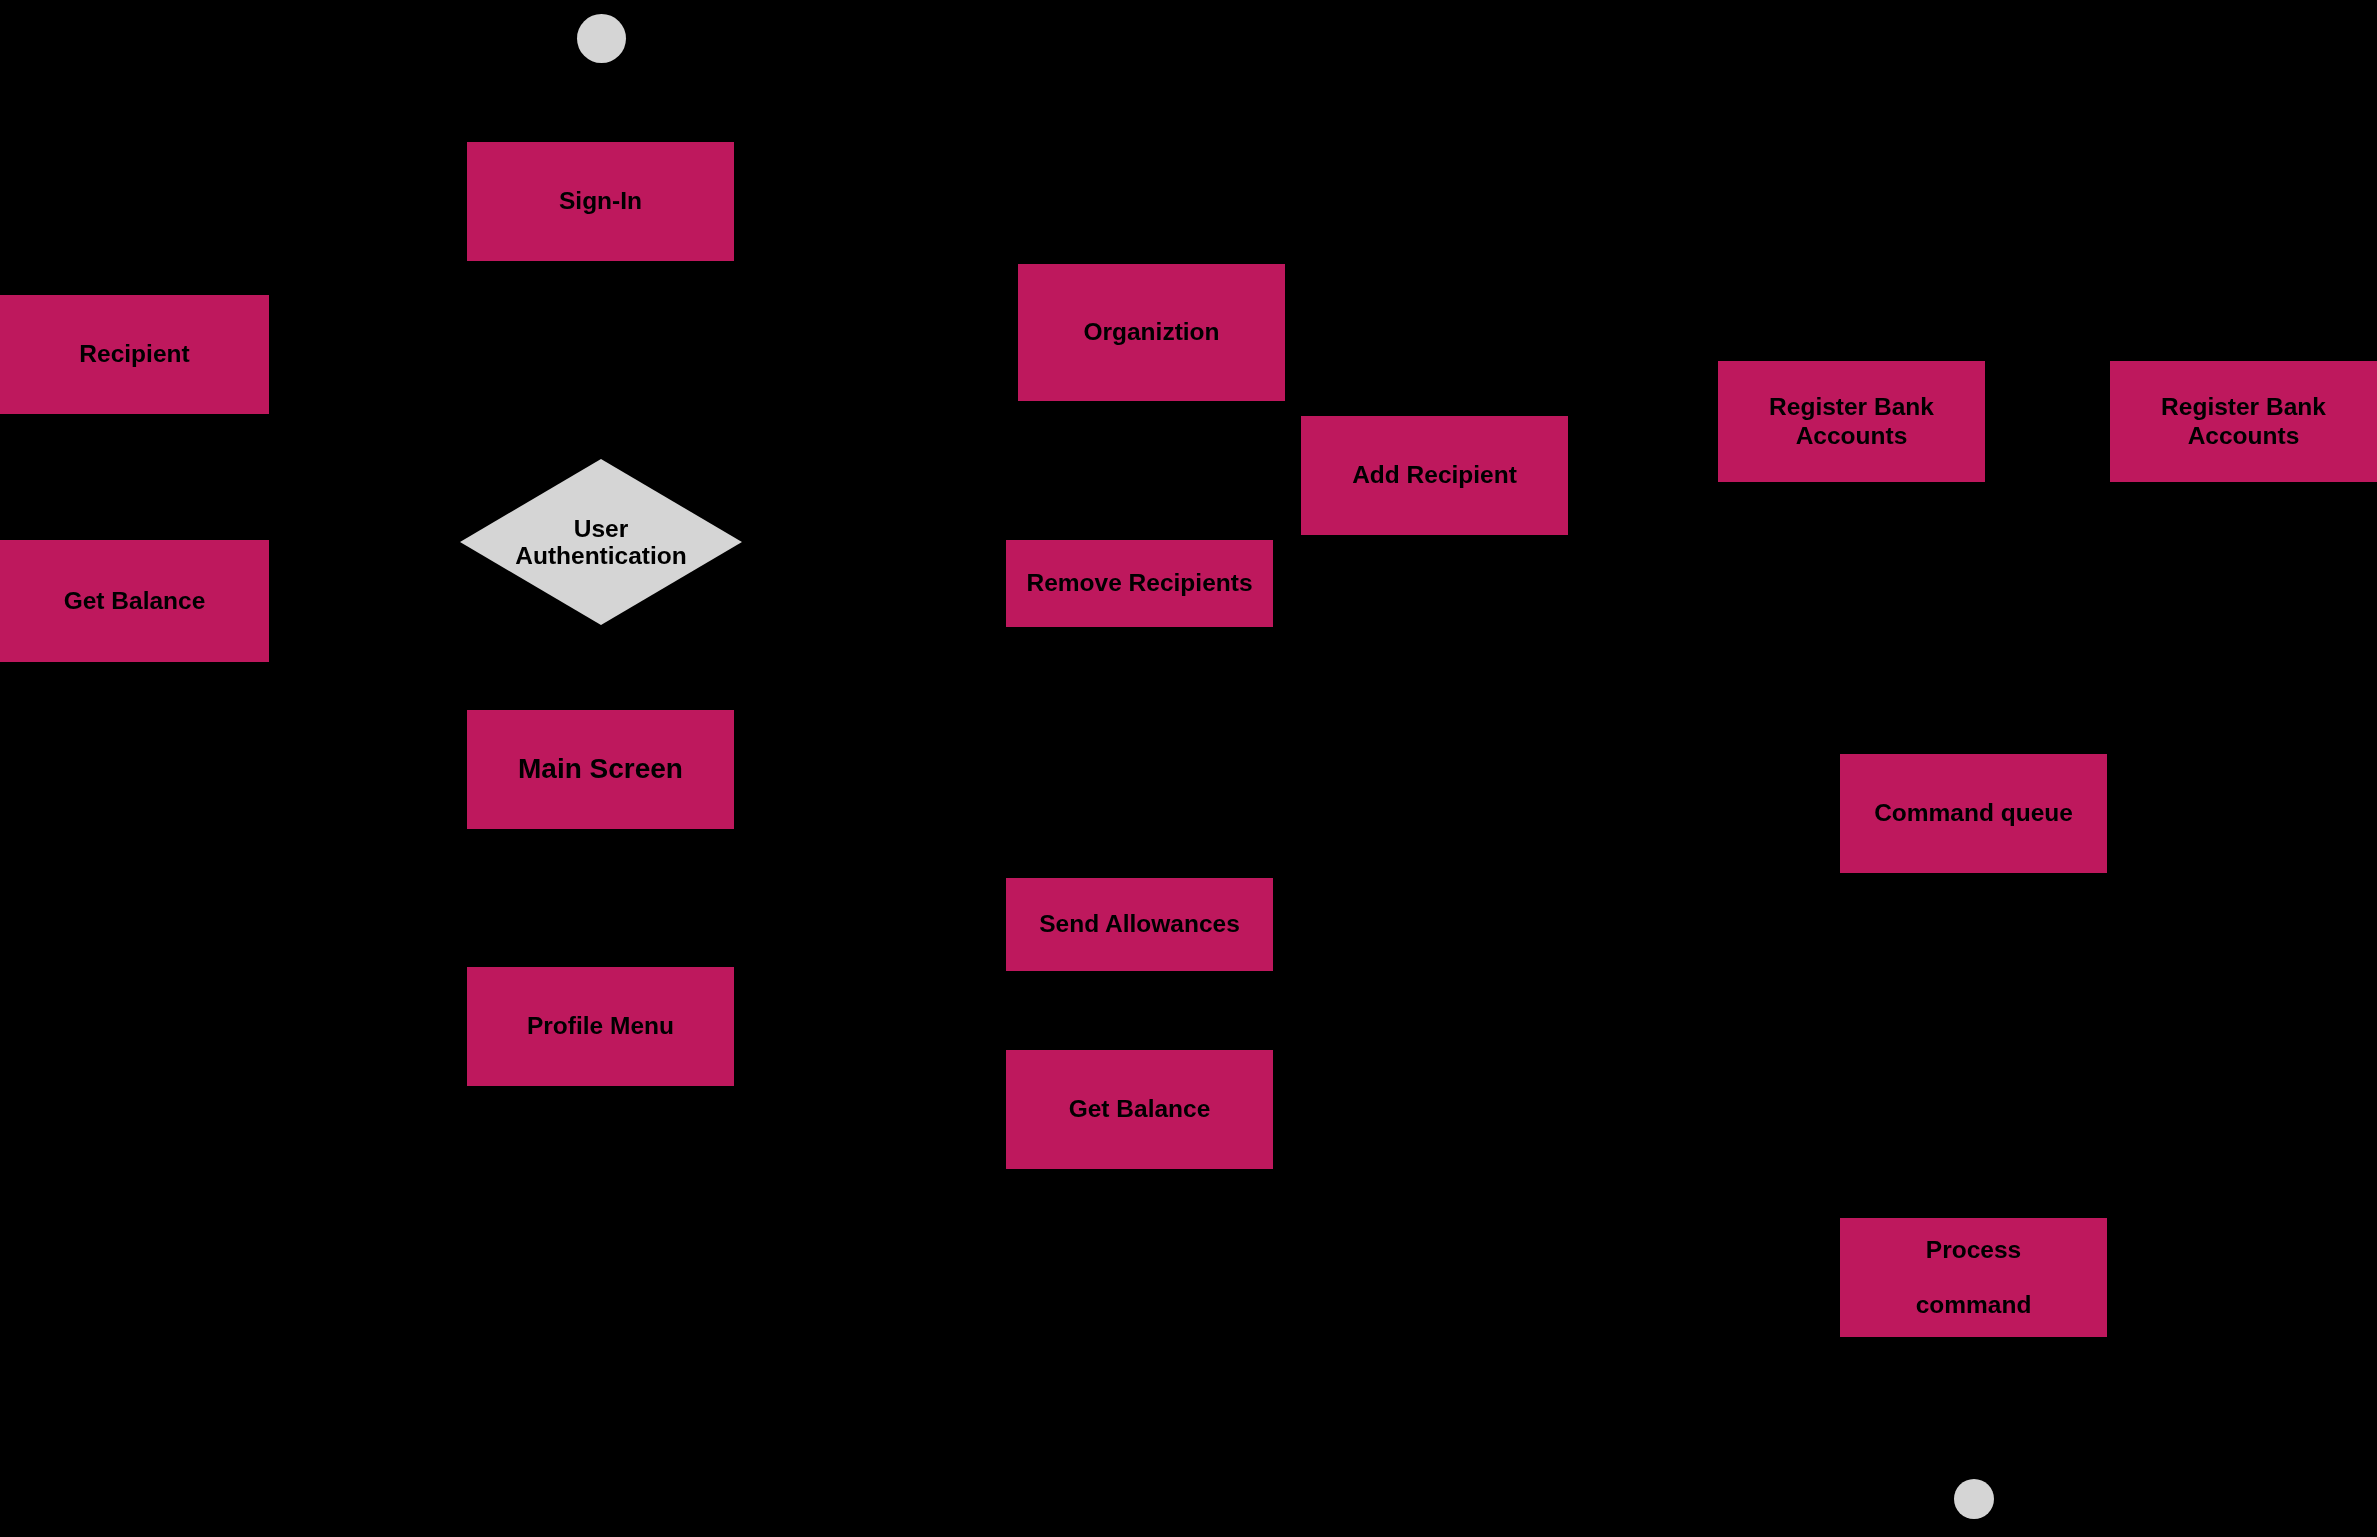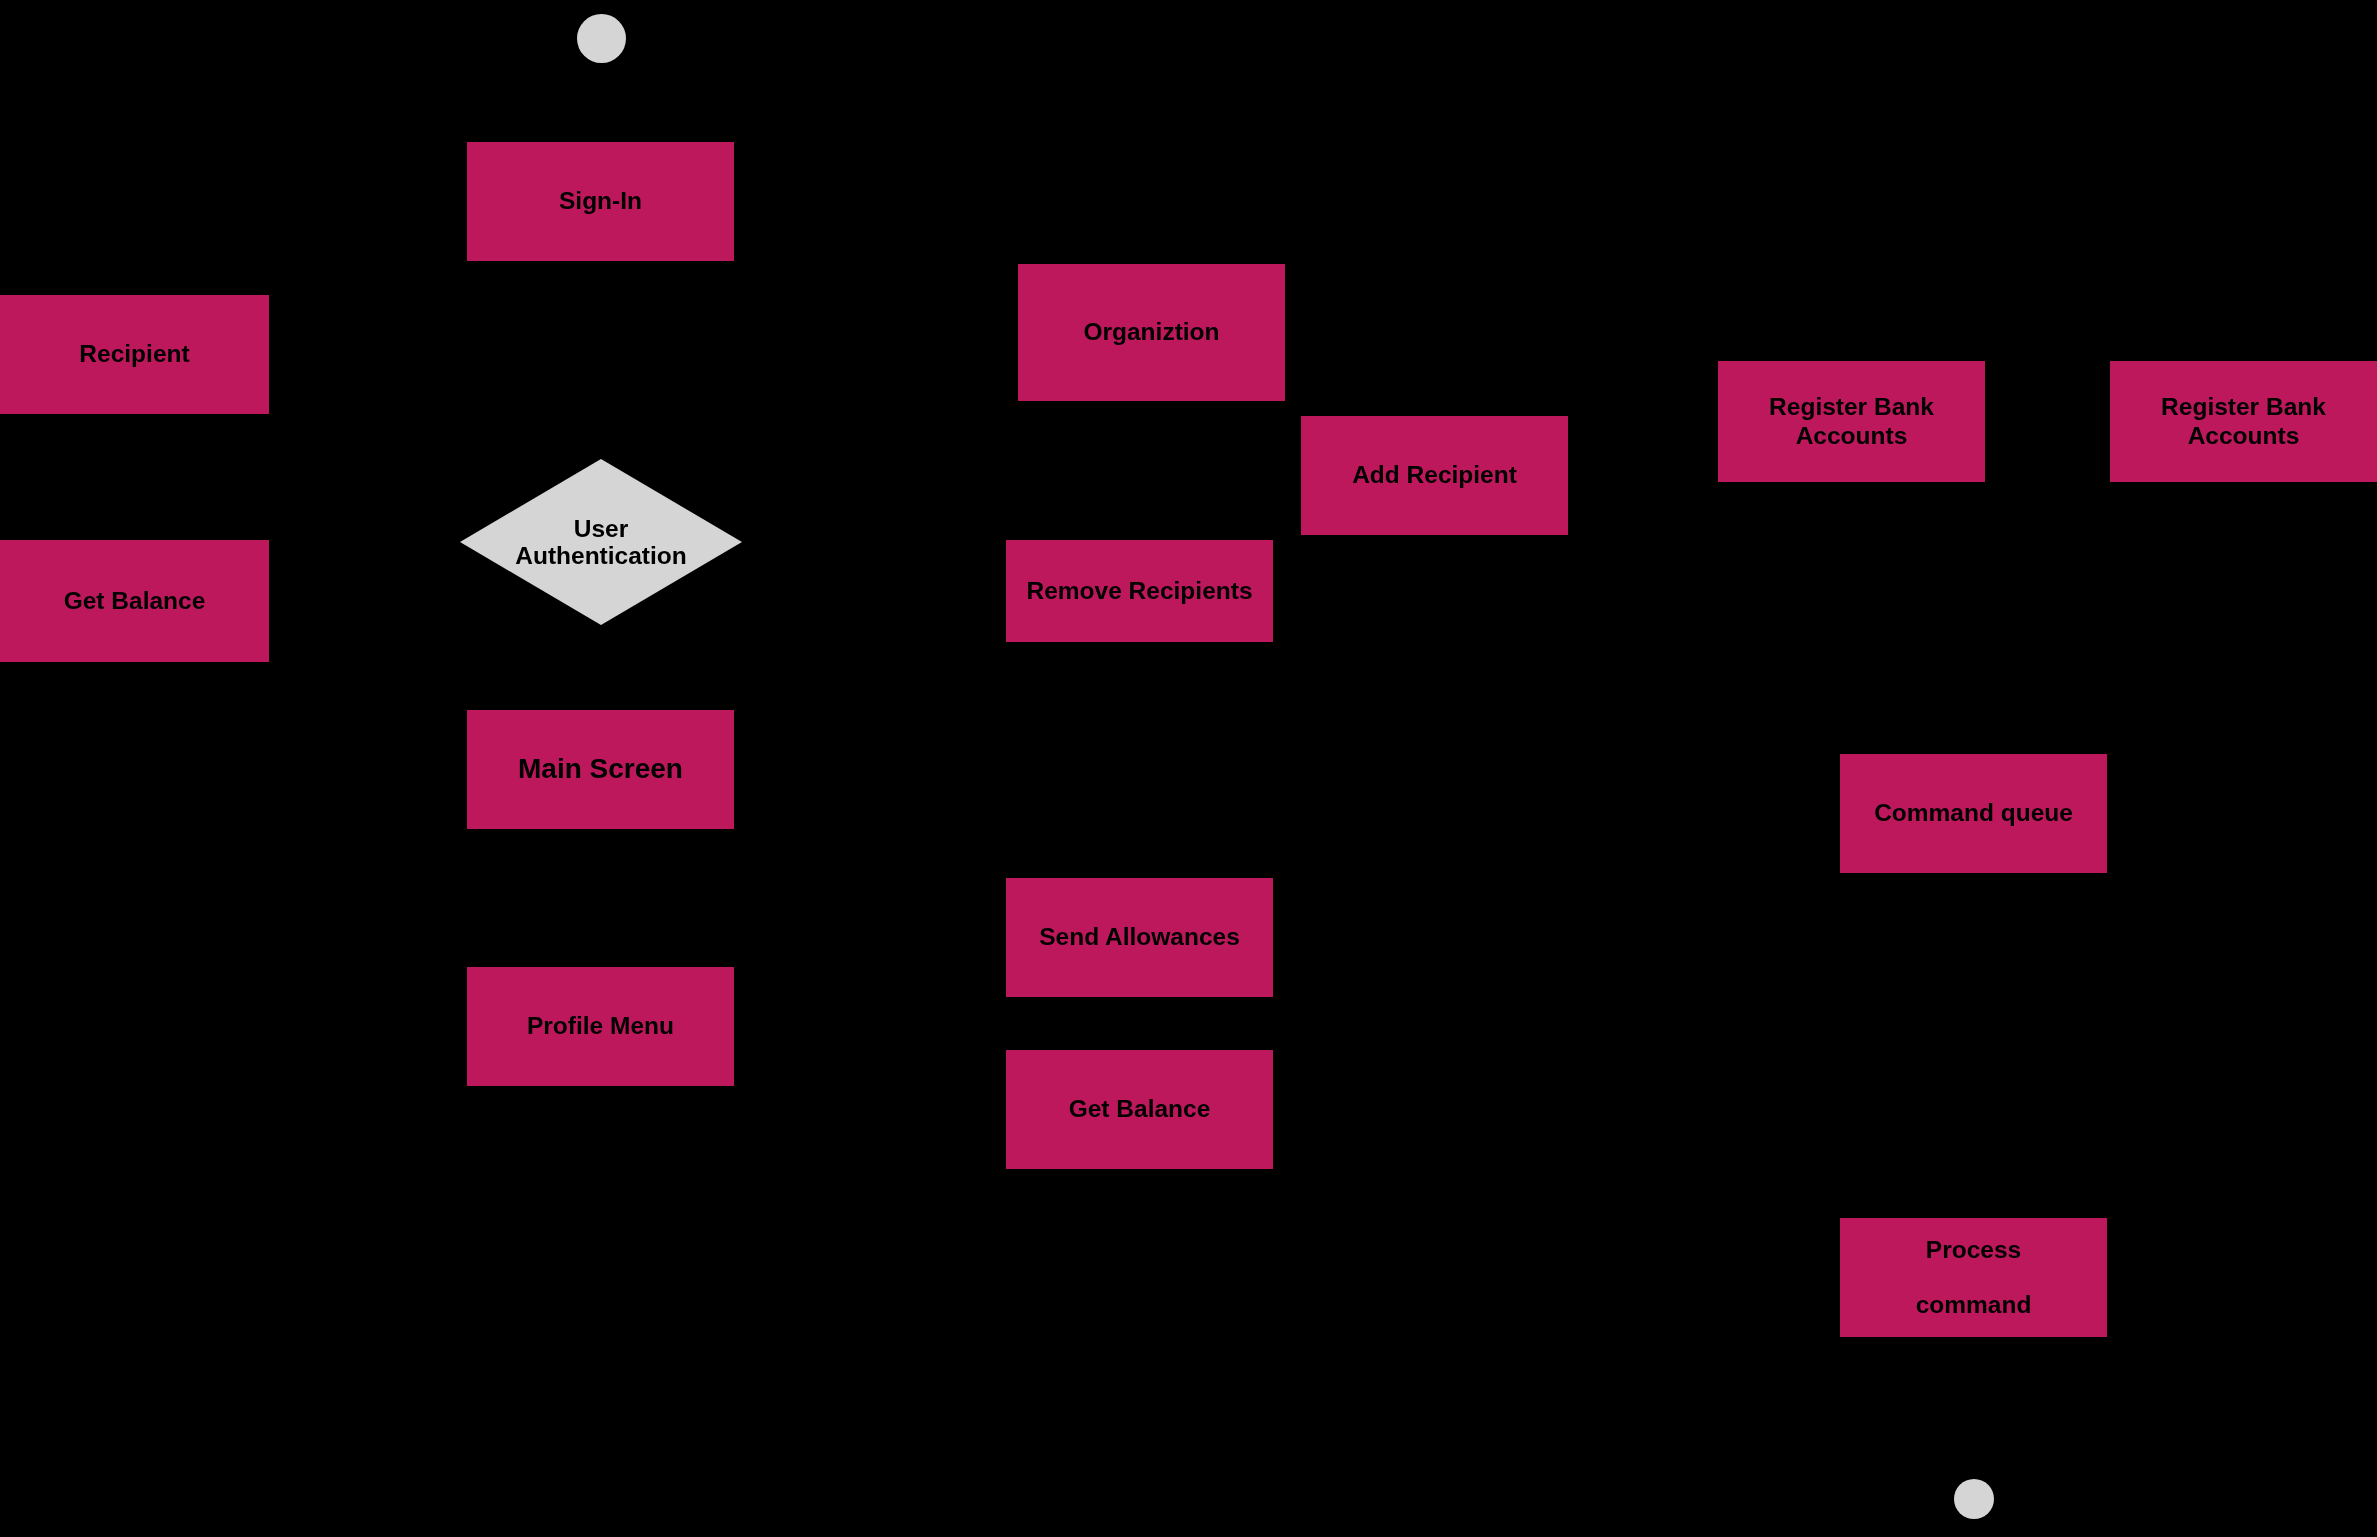--- a/index.html
+++ b/index.html
@@ -104,26 +104,26 @@
   </div>
 
   <div class="node rect" style="left:1018px; top:264px; width:267px; height:137px; font-size:24.5px;">
     <span>Organiztion</span>
   </div>
 
   <div class="node rect" style="left:1301px; top:416px; width:267px; height:119px; font-size:24.5px;">
     <span>Add Recipient</span>
   </div>
 
-  <div class="node rect" style="left:1006px; top:540px; width:267px; height:102px; font-size:24.5px;">
+  <div class="node rect" style="left:1006px; top:540px; width:267px; height:87px; font-size:24.5px;">
     <span>Remove Recipients</span>
   </div>
 
 
-  <div class="node rect" style="left:1006px; top:878px; width:267px; height:119px; font-size:24.5px;">
+  <div class="node rect" style="left:1006px; top:878px; width:267px; height:93px; font-size:24.5px;">
     <span>Send Allowances</span>
   </div>
 
   <div class="node rect" style="left:1006px; top:1050px; width:267px; height:119px; font-size:24.5px;">
     <span>Get Balance</span>
   </div>
 
   <div class="node rect wrap" style="left:1718px; top:361px; width:267px; height:121px; font-size:24.5px; flex-direction:column;">
     <span>Register Bank</span>
     <span>Accounts</span>

